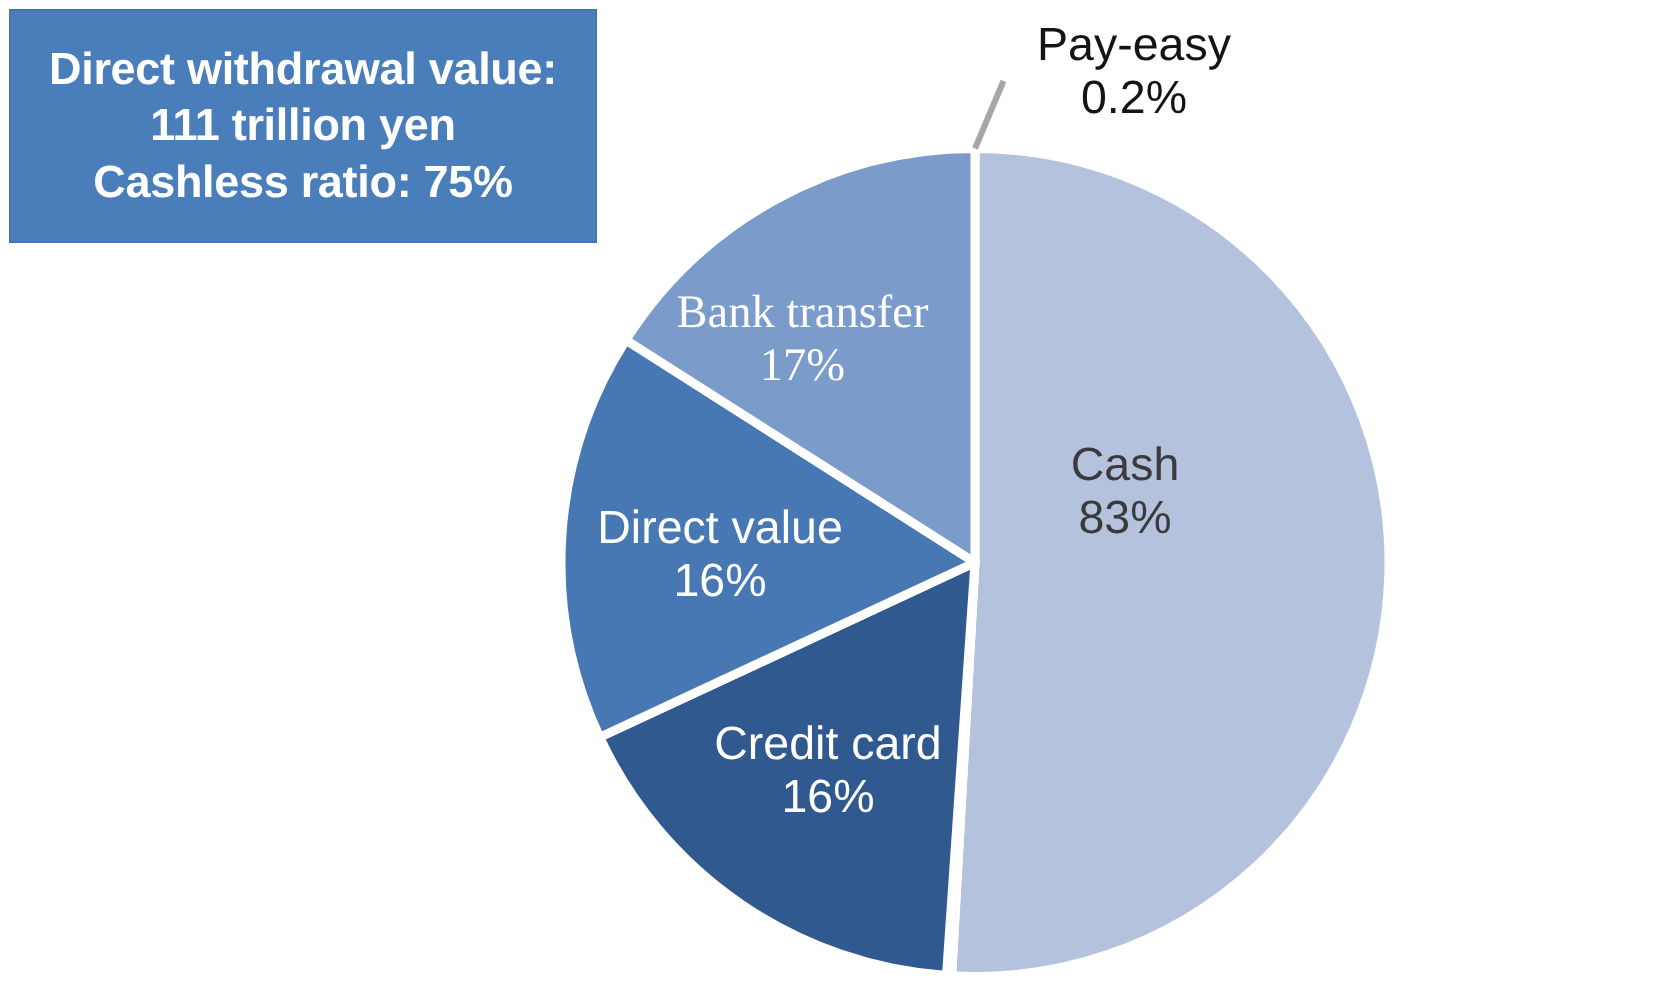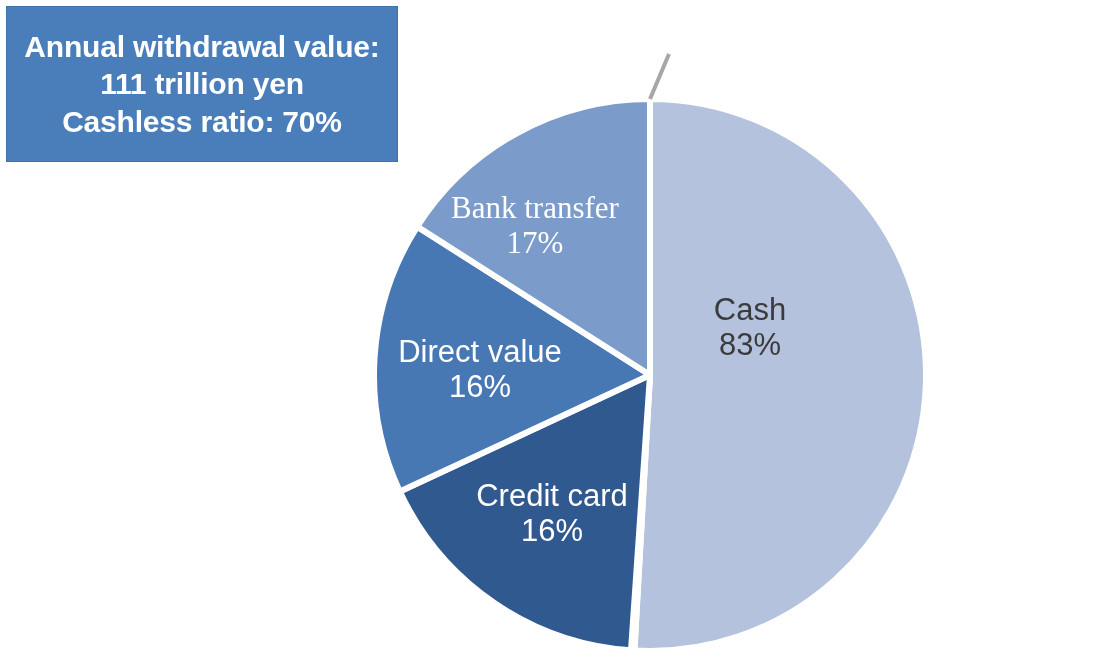--- a/index.html
+++ b/index.html
@@ -119,23 +119,23 @@
     pointer-events: none;
   }
   .lab-payeasy span { display: block; }
 </style>
 </head>
 <body>
 
 <div id="canvas">
 
   <div class="callout">
-    <span class="callout-line">Annual withdrawal value:</span>
+    <span class="callout-line">Direct withdrawal value:</span>
     <span class="callout-line">111 trillion yen</span>
-    <span class="callout-line">Cashless ratio: 70%</span>
+    <span class="callout-line">Cashless ratio: 75%</span>
   </div>
 
   <div id="pie-wrap">
     <svg id="pie-svg" width="1120" height="668" viewBox="0 0 1120 668">
       <g id="slices">
           <path d="M 650 375 L 650.00 99.00 A 276 276 0 1 1 634.43 650.56 Z" fill="#b4c2de" stroke="#ffffff" stroke-width="6" stroke-linejoin="round"></path>
           <path d="M 650 375 L 634.43 650.56 A 276 276 0 0 1 630.98 650.34 Z" fill="#ffffff" stroke="#ffffff" stroke-width="6" stroke-linejoin="round"></path>
           <path d="M 650 375 L 630.98 650.34 A 276 276 0 0 1 399.80 491.51 Z" fill="#30598f" stroke="#ffffff" stroke-width="6" stroke-linejoin="round"></path>
           <path d="M 650 375 L 399.80 491.51 A 276 276 0 0 1 417.26 226.64 Z" fill="#4778b4" stroke="#ffffff" stroke-width="6" stroke-linejoin="round"></path>
           <path d="M 650 375 L 417.26 226.64 A 276 276 0 0 1 650.00 99.00 Z" fill="#7b9bcb" stroke="#ffffff" stroke-width="6" stroke-linejoin="round"></path>
@@ -157,14 +157,18 @@
   <div class="slice-label lab-direct">
     <span class="lab-name">Direct value</span>
     <span class="lab-val">16%</span>
   </div>
 
   <div class="slice-label lab-credit">
     <span class="lab-name">Credit card</span>
     <span class="lab-val">16%</span>
   </div>
 
+  <div class="lab-payeasy">
+    <span>Pay-easy</span>
+    <span>0.2%</span>
+  </div>
 
 </div>
 
 </body></html>

